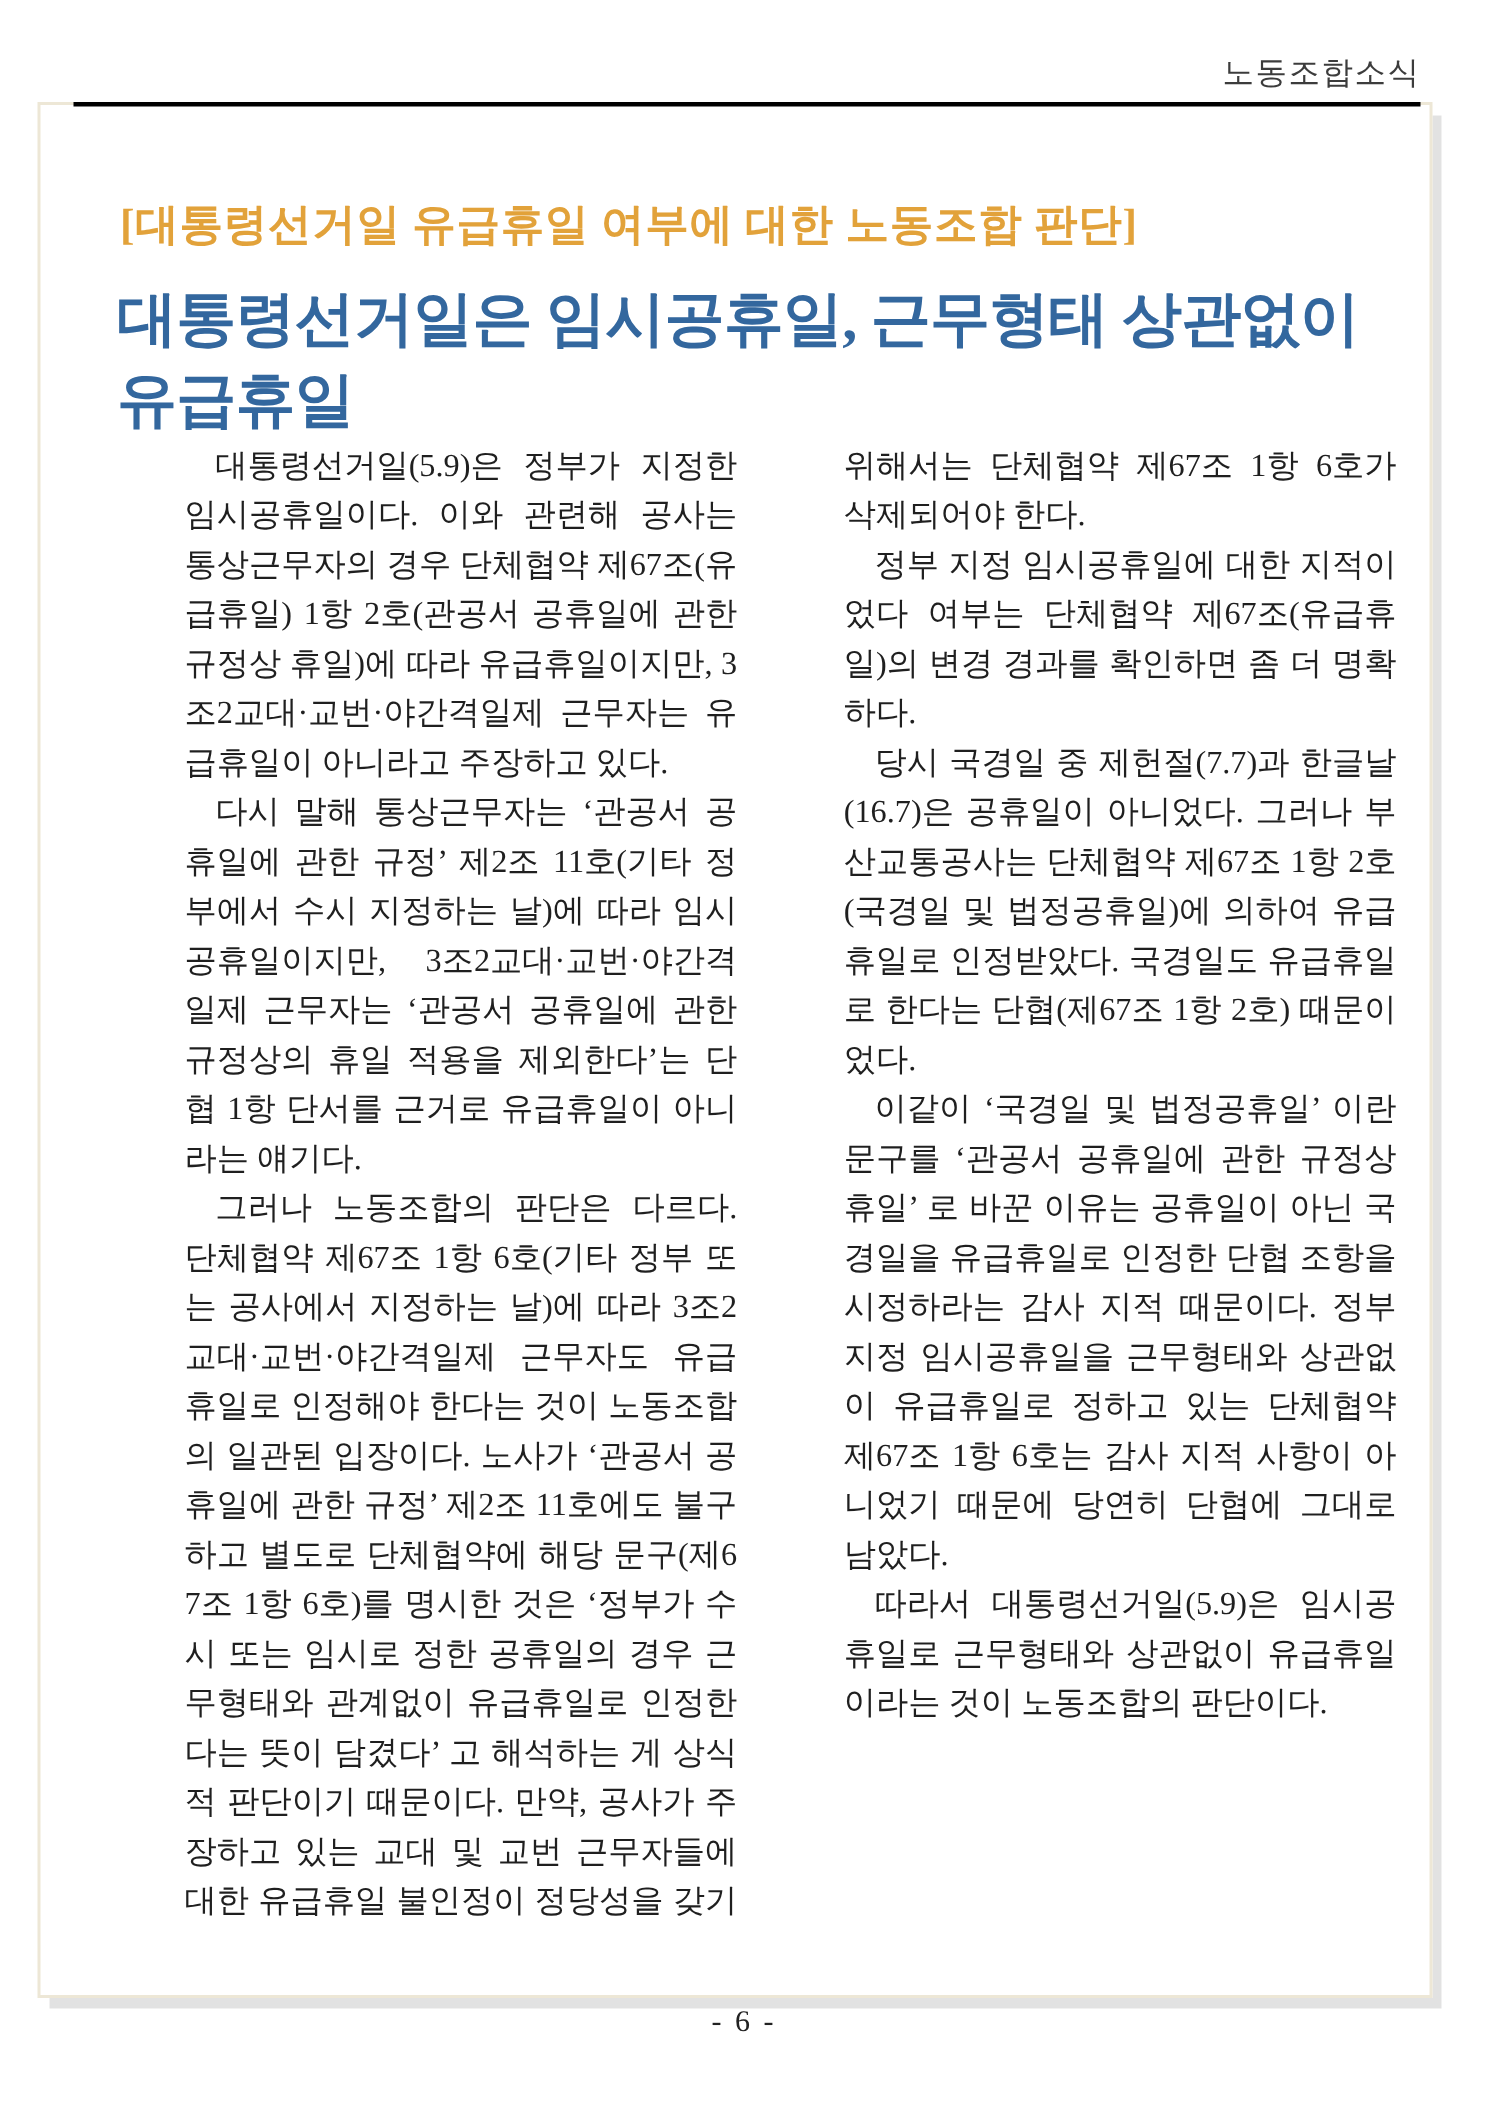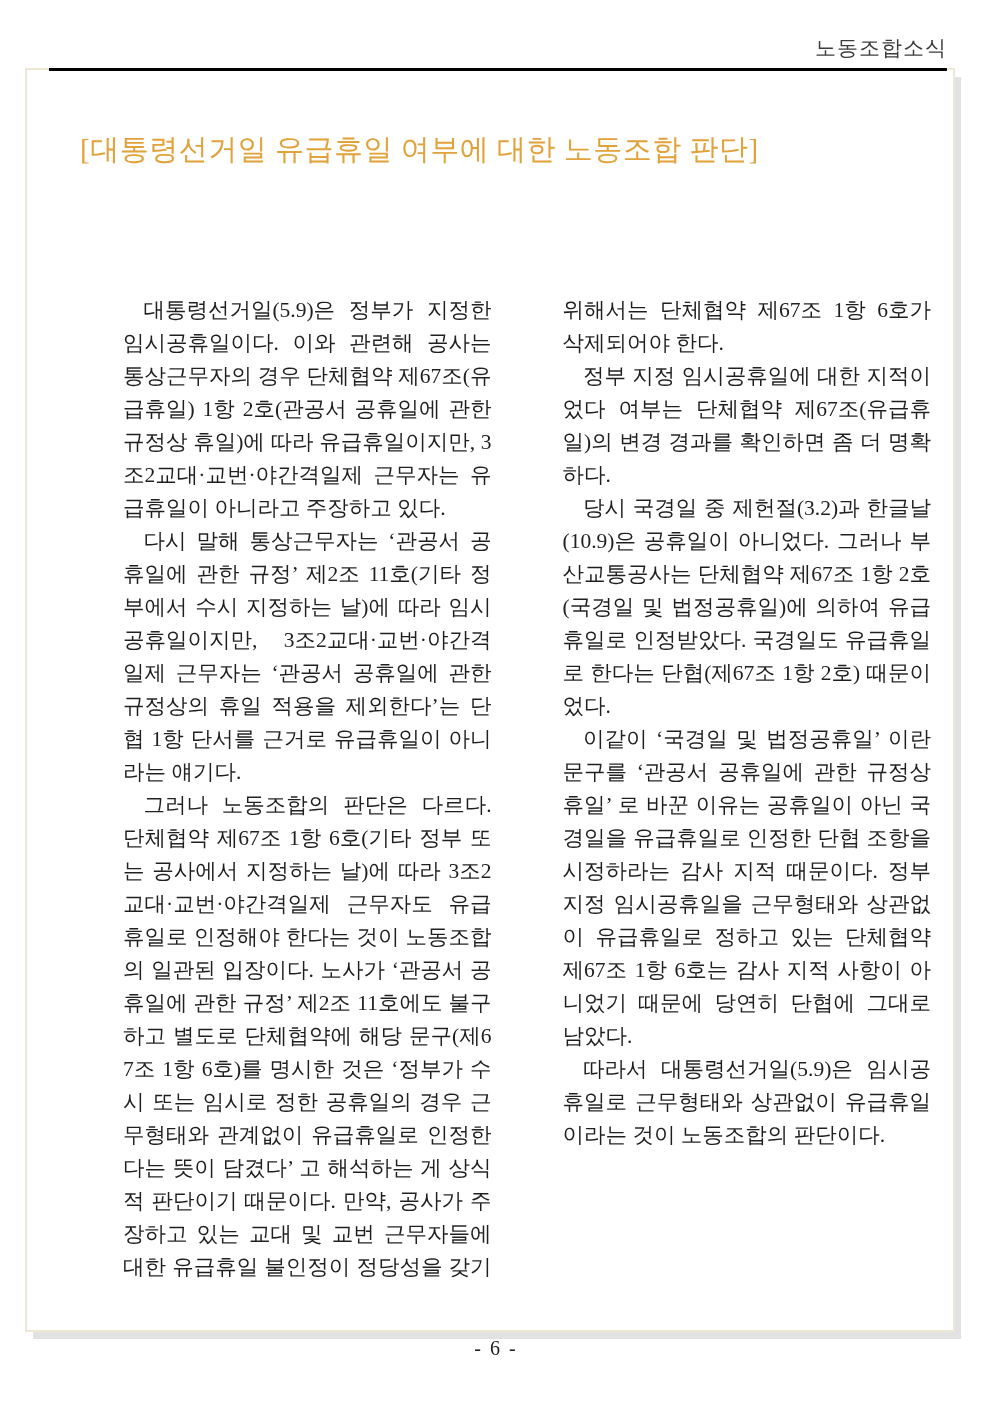--- a/index.html
+++ b/index.html
@@ -40,21 +40,21 @@
     background: #ffffff;
     border: 2px solid #ede7d6;
     box-shadow: 7px 8px 0 -1px rgba(160,160,160,0.30);
     z-index: 1;
   }
   .kicker {
     position: absolute;
     left: 53px;
     top: 60px;
     font-size: 29px;
-    font-weight: normal;
+    font-weight: bold;
     letter-spacing: 0.5px;
     color: #e2a23a;
   }
   .article-title {
     position: absolute;
     left: 51px;
     top: 116px;
     width: 840px;
     font-size: 40px;
     font-weight: bold;
@@ -98,27 +98,28 @@
 <div class="page">
 
   <div class="masthead">노동조합소식</div>
 
   <div class="header-rule"></div>
 
   <div class="article-box">
 
     <div class="kicker">[대통령선거일 유급휴일 여부에 대한 노동조합 판단]</div>
 
+    <h1 class="article-title">대통령선거일은 임시공휴일, 근무형태 상관없이 유급휴일</h1>
 
     <div class="article-columns">
       <p>대통령선거일(5.9)은 정부가 지정한 임시공휴일이다. 이와 관련해 공사는 통상근무자의 경우 단체협약 제67조(유급휴일) 1항 2호(관공서 공휴일에 관한 규정상 휴일)에 따라 유급휴일이지만, 3조2교대·교번·야간격일제 근무자는 유급휴일이 아니라고 주장하고 있다.</p>
       <p>다시 말해 통상근무자는 ‘관공서 공휴일에 관한 규정’ 제2조 11호(기타 정부에서 수시 지정하는 날)에 따라 임시공휴일이지만, 3조2교대·교번·야간격일제 근무자는 ‘관공서 공휴일에 관한 규정상의 휴일 적용을 제외한다’는 단협 1항 단서를 근거로 유급휴일이 아니라는 얘기다.</p>
       <p>그러나 노동조합의 판단은 다르다. 단체협약 제67조 1항 6호(기타 정부 또는 공사에서 지정하는 날)에 따라 3조2교대·교번·야간격일제 근무자도 유급휴일로 인정해야 한다는 것이 노동조합의 일관된 입장이다. 노사가 ‘관공서 공휴일에 관한 규정’ 제2조 11호에도 불구하고 별도로 단체협약에 해당 문구(제67조 1항 6호)를 명시한 것은 ‘정부가 수시 또는 임시로 정한 공휴일의 경우 근무형태와 관계없이 유급휴일로 인정한다는 뜻이 담겼다’ 고 해석하는 게 상식적 판단이기 때문이다. 만약, 공사가 주장하고 있는 교대 및 교번 근무자들에 대한 유급휴일 불인정이 정당성을 갖기 위해서는 단체협약 제67조 1항 6호가 삭제되어야 한다.</p>
       <p>정부 지정 임시공휴일에 대한 지적이었다 여부는 단체협약 제67조(유급휴일)의 변경 경과를 확인하면 좀 더 명확하다.</p>
-      <p>당시 국경일 중 제헌절(3.2)과 한글날(10.9)은 공휴일이 아니었다. 그러나 부산교통공사는 단체협약 제67조 1항 2호(국경일 및 법정공휴일)에 의하여 유급휴일로 인정받았다. 국경일도 유급휴일로 한다는 단협(제67조 1항 2호) 때문이었다.</p>
+      <p>당시 국경일 중 제헌절(7.7)과 한글날(16.7)은 공휴일이 아니었다. 그러나 부산교통공사는 단체협약 제67조 1항 2호(국경일 및 법정공휴일)에 의하여 유급휴일로 인정받았다. 국경일도 유급휴일로 한다는 단협(제67조 1항 2호) 때문이었다.</p>
       <p>이같이 ‘국경일 및 법정공휴일’ 이란 문구를 ‘관공서 공휴일에 관한 규정상 휴일’ 로 바꾼 이유는 공휴일이 아닌 국경일을 유급휴일로 인정한 단협 조항을 시정하라는 감사 지적 때문이다. 정부 지정 임시공휴일을 근무형태와 상관없이 유급휴일로 정하고 있는 단체협약 제67조 1항 6호는 감사 지적 사항이 아니었기 때문에 당연히 단협에 그대로 남았다.</p>
       <p>따라서 대통령선거일(5.9)은 임시공휴일로 근무형태와 상관없이 유급휴일이라는 것이 노동조합의 판단이다.</p>
     </div>
 
   </div>
 
   <div class="page-number">- 6 -</div>
 
 </div>
 

